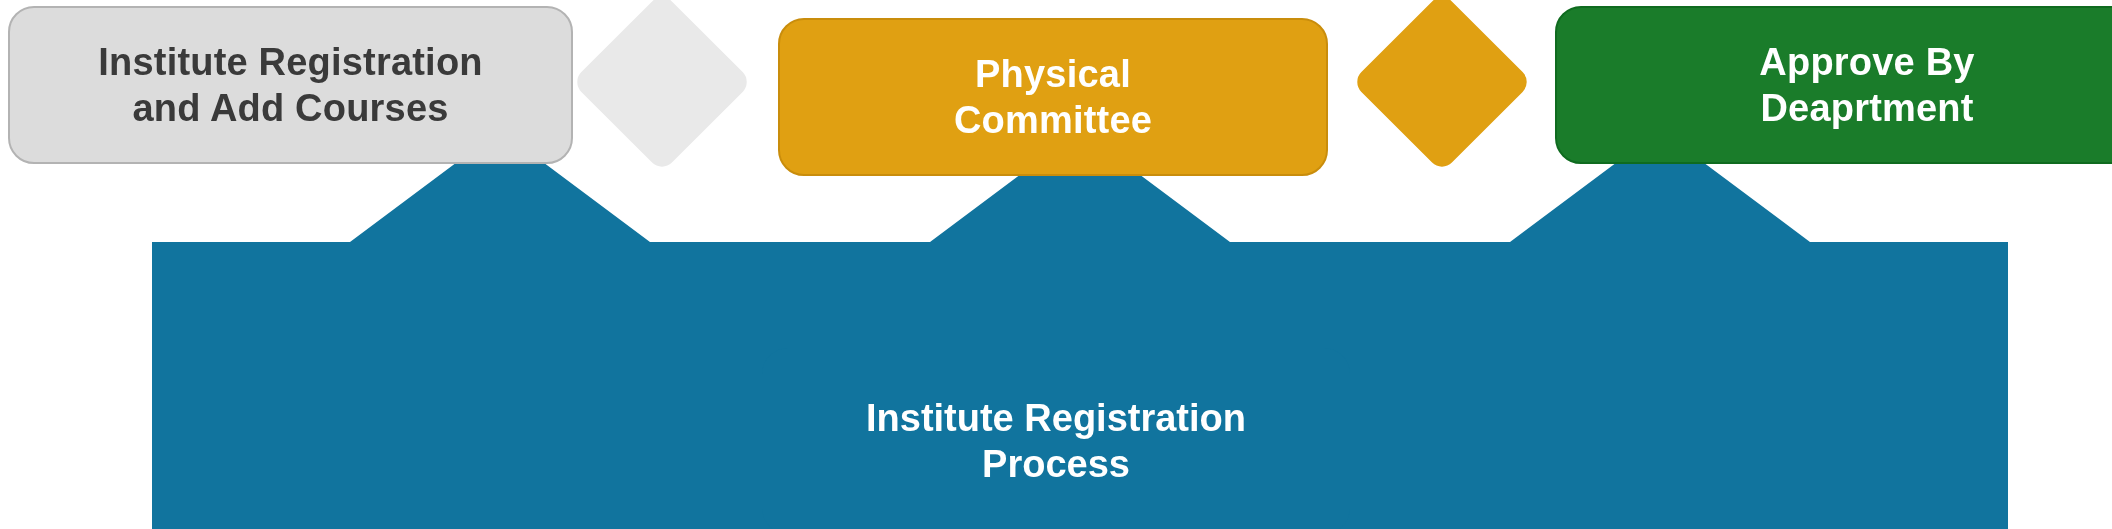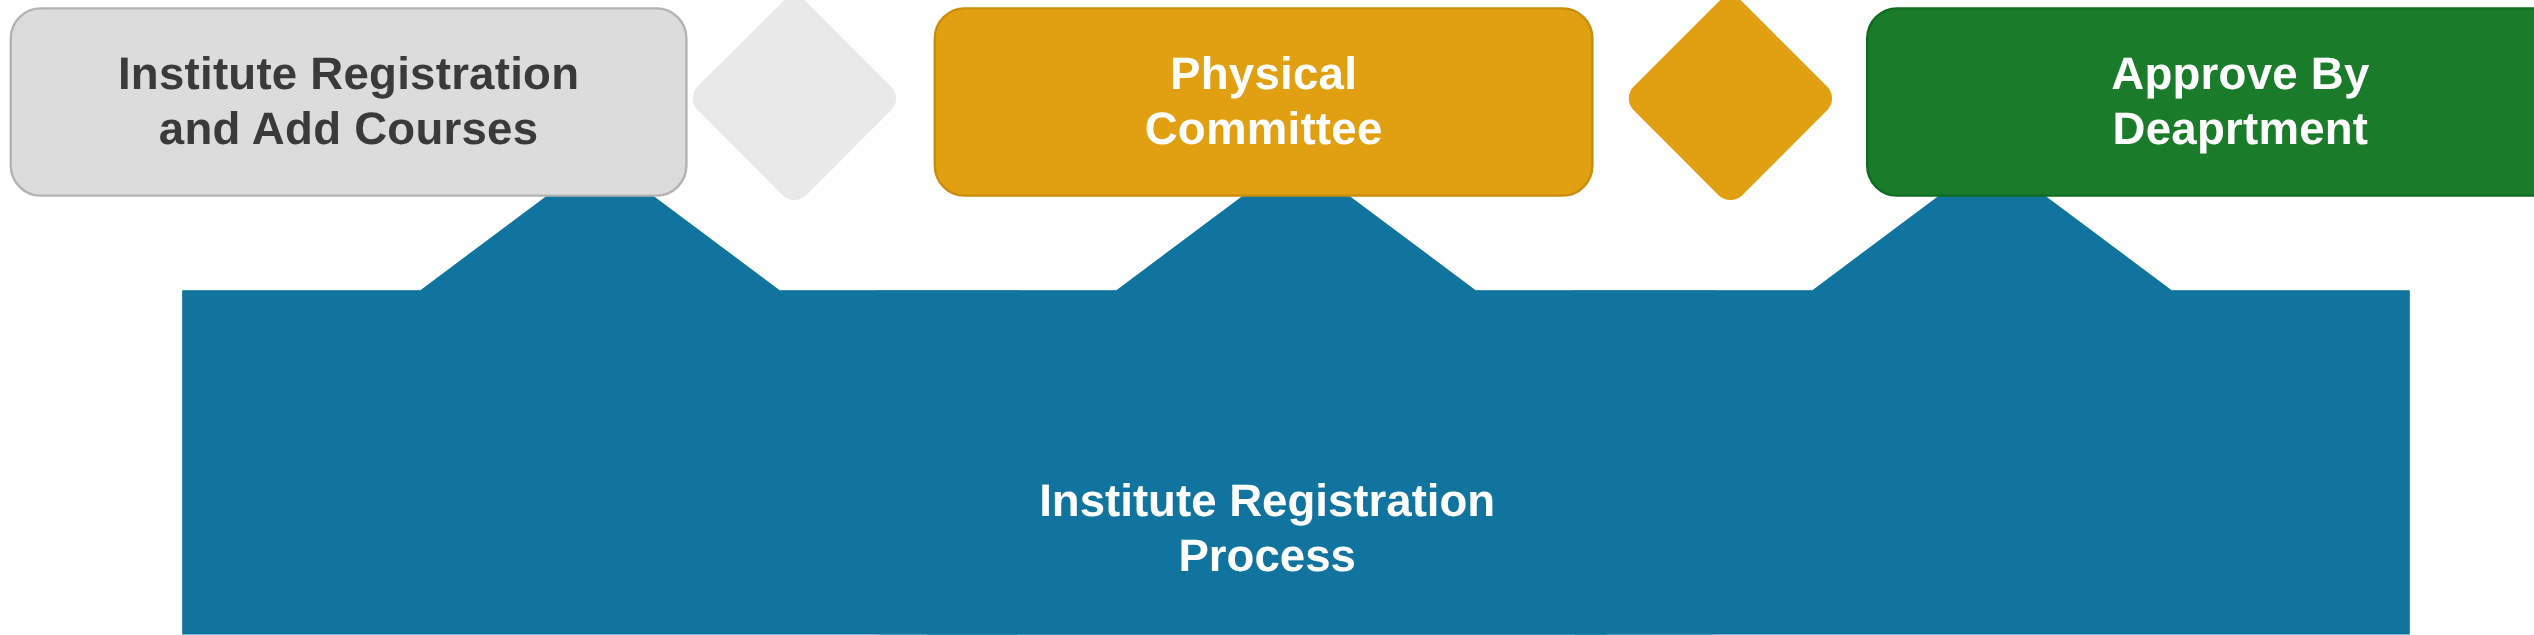--- a/index.html
+++ b/index.html
@@ -40,21 +40,21 @@
     top: 6px;
     width: 565px;
     height: 158px;
     background: #dcdcdc;
     border: 2px solid #b3b3b3;
   }
   #box-institute .pill-label { color: #3a3a3a; }
 
   #box-physical {
     left: 778px;
-    top: 6px;
+    top: 18px;
     width: 550px;
     height: 158px;
     background: #e0a012;
     border: 2px solid #c98d0c;
   }
   #box-physical .pill-label { color: #ffffff; }
 
   #box-approve {
     left: 1555px;
     top: 6px;

